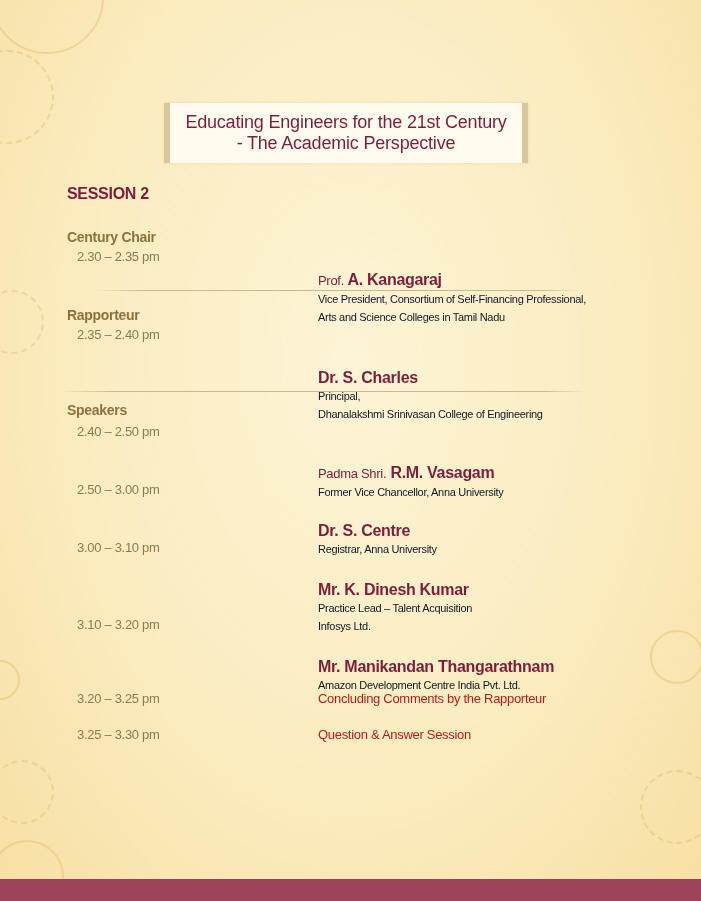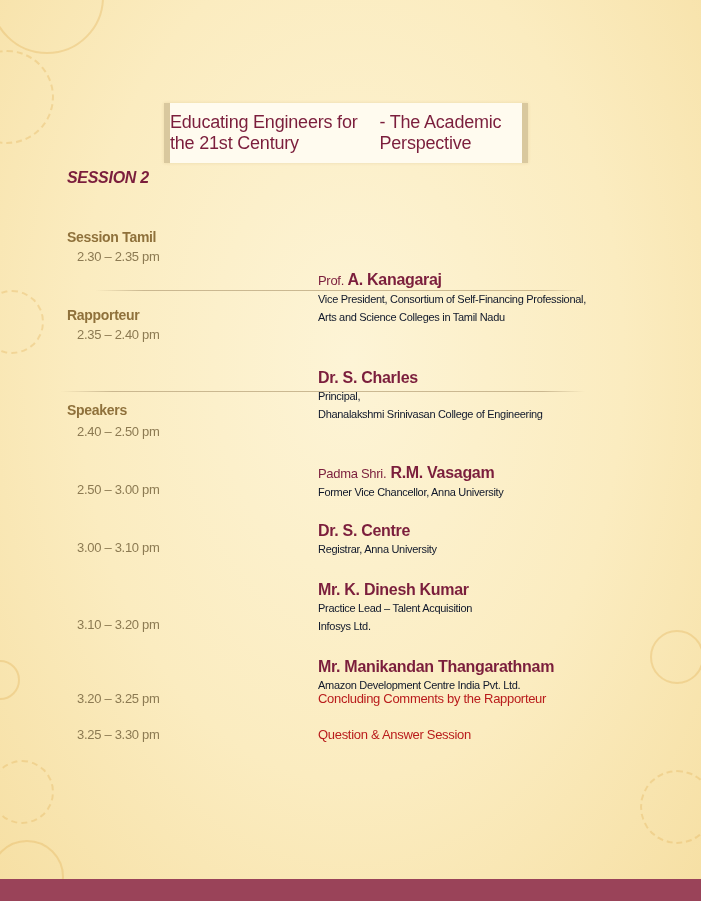--- a/index.html
+++ b/index.html
@@ -10,26 +10,26 @@
   }
   .page { position: absolute; inset: 0; }
   .gear { position: absolute; border-radius: 50%; border: 2px dashed rgba(226,178,90,0.35); pointer-events: none; }
   .gear.solid { border-style: solid; border-width: 2px; }
 
   .title-box {
     position: absolute; left: 164px; top: 103px; width: 364px; height: 60px;
     background: #fffbef;
     border-left: 6px solid #d9c89e; border-right: 6px solid #d9c89e;
     box-sizing: border-box;
-    display: flex; flex-direction: row; align-items: center; justify-content: center;
+    display: flex; flex-direction: column; align-items: center; justify-content: center;
     box-shadow: 0 0 3px rgba(200,170,110,0.3);
   }
   .title-line { color: #7b1e3c; font-size: 18px; line-height: 21px; letter-spacing: -0.2px; }
 
-  .session-heading { position: absolute; left: 67px; top: 169px; color: #7b1e3c; font-size: 16px; font-weight: bold; letter-spacing: -0.3px; font-style: italic; }
+  .session-heading { position: absolute; left: 67px; top: 185px; color: #7b1e3c; font-size: 16px; font-weight: bold; letter-spacing: -0.3px; }
 
   .label { position: absolute; left: 67px; color: #8f713b; font-size: 14px; font-weight: bold; letter-spacing: -0.3px; }
   .time { position: absolute; left: 67px; color: #8c7a52; font-size: 13px; letter-spacing: -0.3px; margin-left: 10px; }
 
   .person { position: absolute; left: 318px; margin-top: 41px; }
   .name-line { color: #7b1e3c; font-size: 16px; font-weight: bold; letter-spacing: -0.3px; line-height: 19px; }
   .prefix { font-weight: normal; font-size: 13px; }
   .desc { color: #0f172a; font-size: 11px; line-height: 18px; letter-spacing: -0.3px; }
   .plain { position: absolute; left: 318px; color: #b91c1c; font-size: 13px; letter-spacing: -0.3px; }
 
@@ -51,21 +51,21 @@
   <div class="gear solid" style="left:650px;top:630px;width:50px;height:50px;"></div>
   <div class="gear" style="left:640px;top:770px;width:70px;height:70px;"></div>
 
   <div class="title-box">
     <div class="title-line">Educating Engineers for the 21st Century</div>
     <div class="title-line">- The Academic Perspective</div>
   </div>
 
   <div class="session-heading">SESSION 2</div>
 
-  <div class="label" style="top:229px">Session Tamil</div>
+  <div class="label" style="top:229px">Century Chair</div>
   <div class="time" style="top:249px">2.30 – 2.35 pm</div>
   <div class="person" style="top:229px">
     <div class="name-line">
       <span class="prefix">Prof.</span>
       <span>A. Kanagaraj</span>
     </div>
     <div class="desc">Vice President, Consortium of Self-Financing Professional,</div>
     <div class="desc">Arts and Science Colleges in Tamil Nadu</div>
   </div>
 

